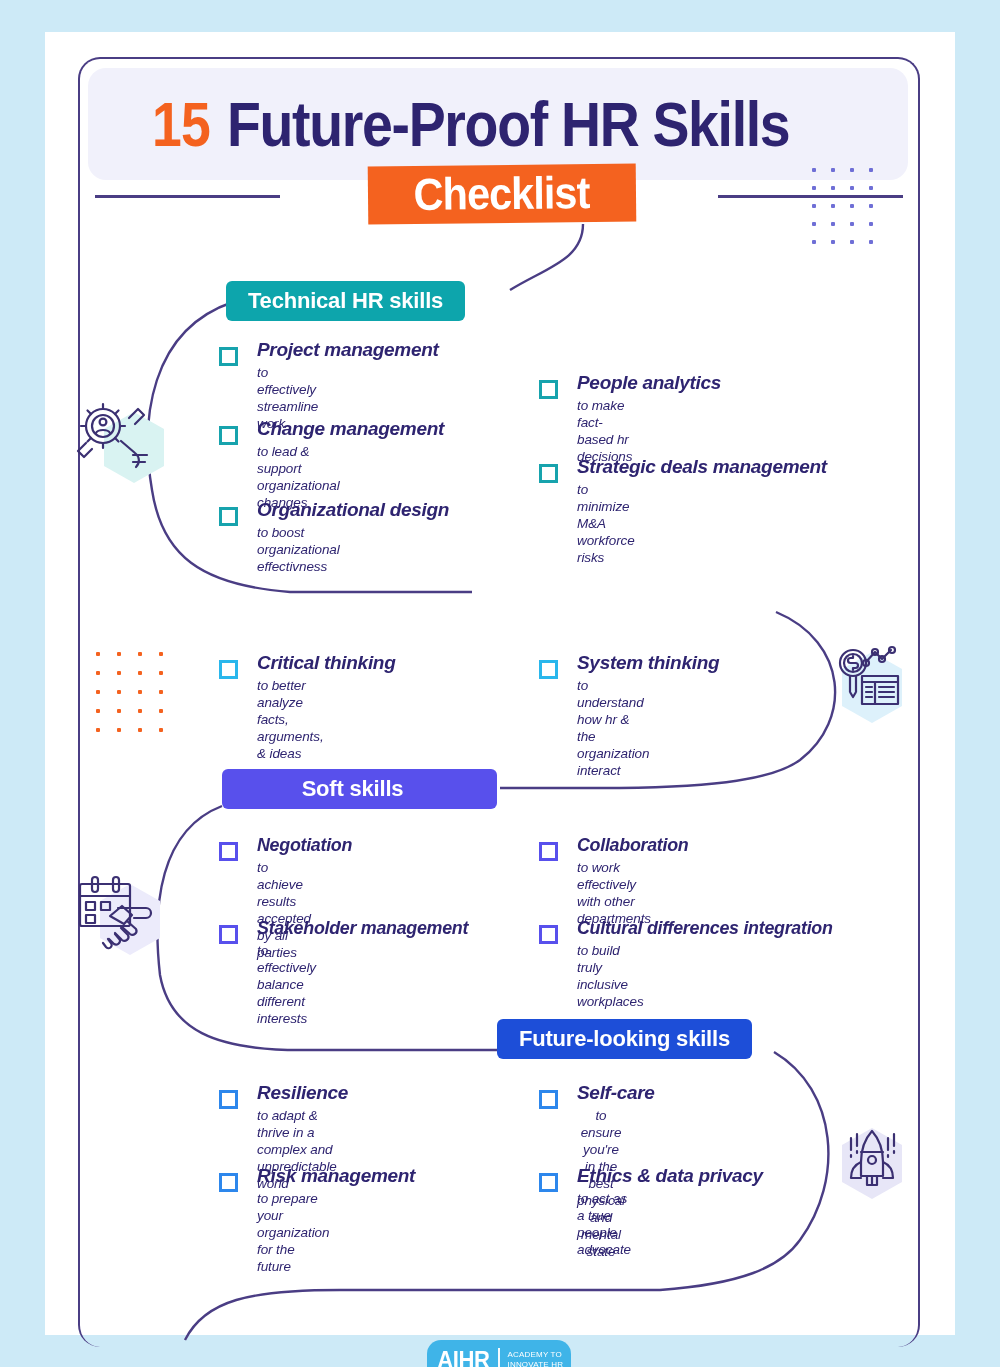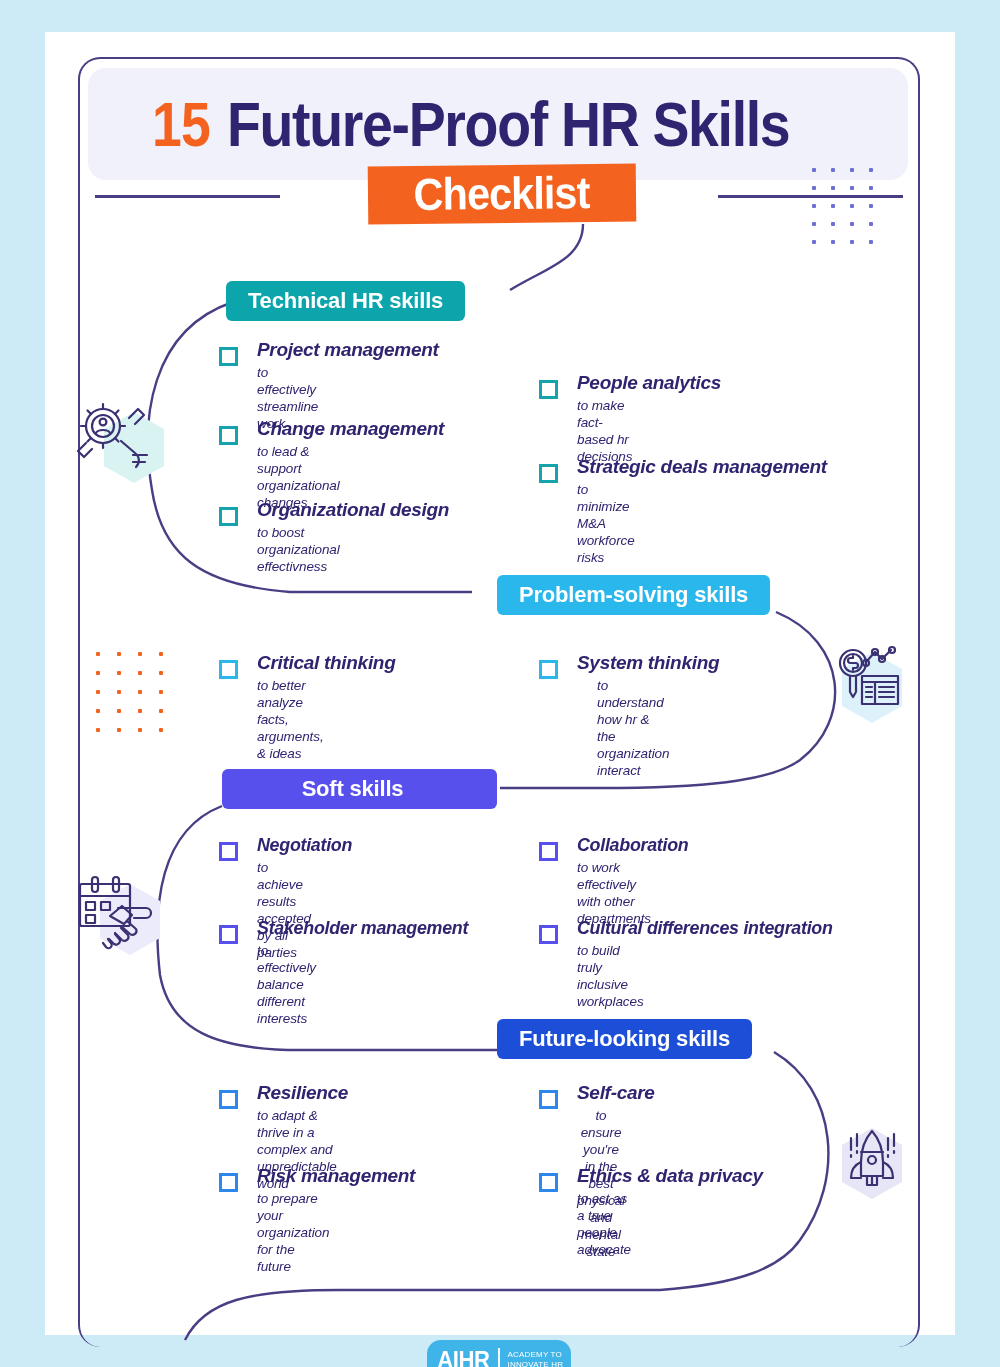--- a/index.html
+++ b/index.html
@@ -288,34 +288,31 @@
     <span class="cbx"></span>
     <span class="it-title">Strategic deals management</span>
     <span class="it-sub">to minimize M&amp;A workforce risks</span>
   </div>
   <div class="item" style="left:219px;top:504px;">
     <span class="cbx"></span>
     <span class="it-title">Organizational design</span>
     <span class="it-sub">to boost organizational effectivness</span>
   </div>
 
-  <div class="sec-badge" id="badge-1" style="left:497px;top:575px;background:#2ab7ec;">
-    <span>Problem-solving skills</span>
-  </div>
 
   <div class="item" style="left:219px;top:657px;">
     <span class="cbx blue"></span>
     <span class="it-title">Critical thinking</span>
     <span class="it-sub" style="white-space:pre-line;">to better analyze facts, arguments,
 &amp; ideas</span>
   </div>
   <div class="item" style="left:539px;top:657px;">
     <span class="cbx blue"></span>
     <span class="it-title">System thinking</span>
-    <span class="it-sub" style="white-space:pre-line;margin-left:20px;">to understand how hr &amp; the
+    <span class="it-sub" style="white-space:pre-line;">to understand how hr &amp; the
 organization interact</span>
   </div>
 
   <div class="sec-badge" id="badge-2" style="left:222px;top:769px;width:275px;background:#5850ec;padding-left:8px;">
     <span>Soft skills</span>
   </div>
 
   <div class="item soft" style="left:219px;top:839px;">
     <span class="cbx indigo"></span>
     <span class="it-title">Negotiation</span>

